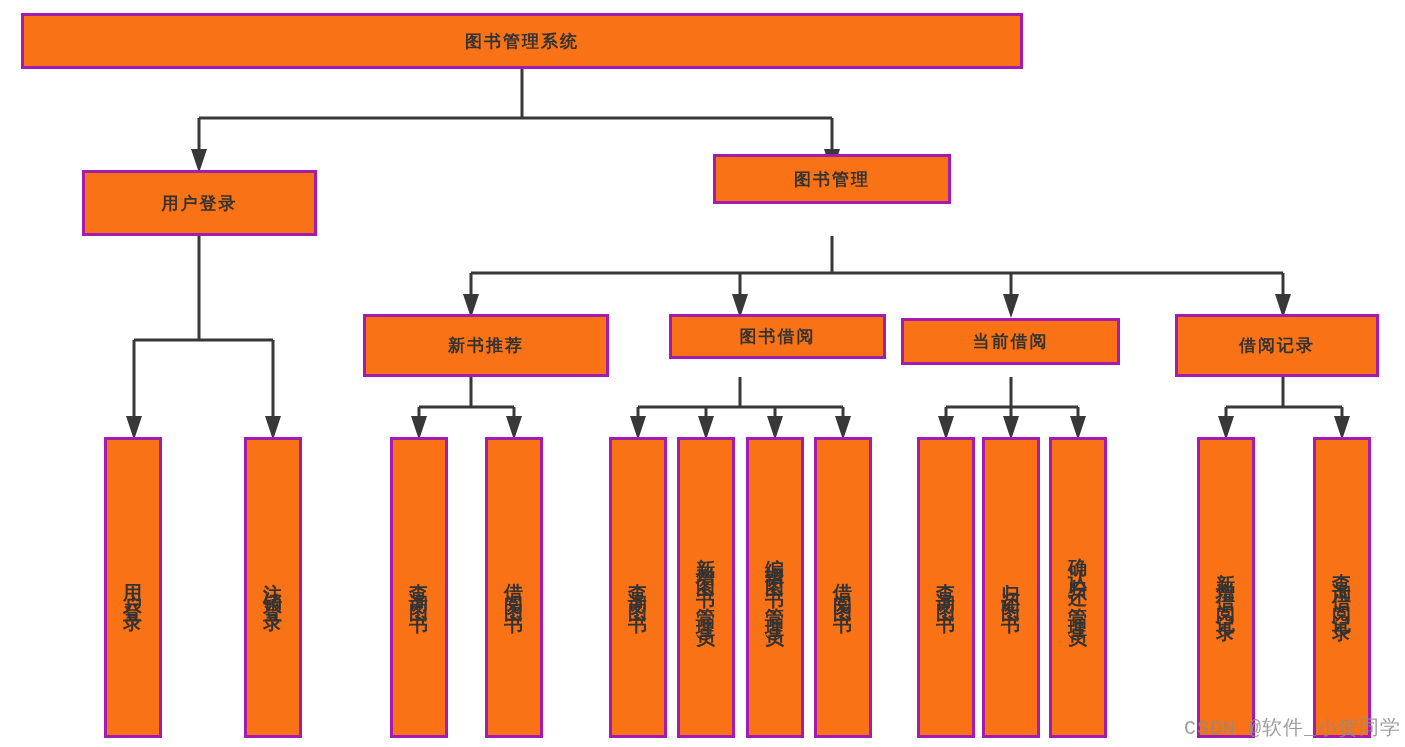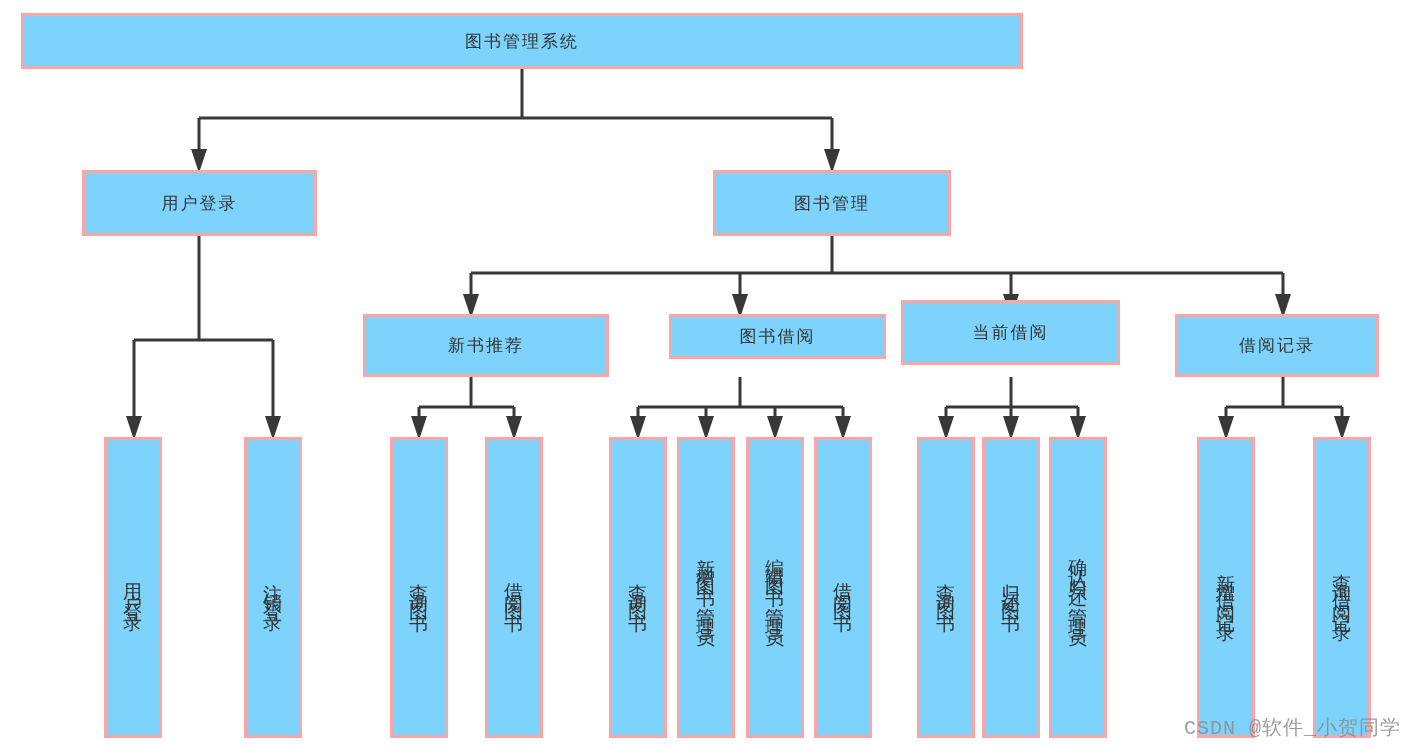--- a/index.html
+++ b/index.html
@@ -2,22 +2,22 @@
 <html><head>
 <meta charset="utf-8">
 <style>
   html,body{margin:0;padding:0;background:#ffffff;}
   .canvas{
     position:relative;width:1405px;height:747px;background:#ffffff;overflow:hidden;
     font-family:"Liberation Sans","DejaVu Sans",sans-serif;color:#333333;
   }
   .connectors{position:absolute;left:0;top:0;width:1405px;height:747px;}
   .node{
-    position:absolute;box-sizing:border-box;background:#7dd3fc;
-    border:3px solid #fca5a5;display:flex;align-items:center;justify-content:center;
+    position:absolute;box-sizing:border-box;background:#f97316;
+    border:3px solid #a21caf;display:flex;align-items:center;justify-content:center;font-weight:bold;
   }
   .node.h{font-size:17px;letter-spacing:2px;white-space:nowrap;}
   .node.v{padding:4px 0;}
   .node.v .vtext{
     writing-mode:vertical-lr;text-orientation:mixed;
     font-size:19px;letter-spacing:10px;line-height:1.0;
   }
   .watermark{
     position:absolute;right:4px;bottom:6px;font-size:20px;letter-spacing:1px;
     color:rgba(140,140,140,0.85);white-space:nowrap;z-index:10;font-family:Liberation Mono, monospace;
@@ -71,25 +71,25 @@
       <polygon points="1070,416 1086,416 1078,440"></polygon>
 
       <polygon points="1218,416 1234,416 1226,440"></polygon>
       <polygon points="1334,416 1350,416 1342,440"></polygon>
     </g>
   </svg>
 
   <div class="node h" style="left:21px;top:13px;width:1002px;height:56px">图书管理系统</div>
 
   <div class="node h" style="left:82px;top:170px;width:235px;height:66px">用户登录</div>
-  <div class="node h" style="left:713px;top:170px;width:238px;height:66px">图书管理</div>
+  <div class="node h" style="left:713px;top:154px;width:238px;height:50px">图书管理</div>
 
   <div class="node h" style="left:363px;top:314px;width:246px;height:63px">新书推荐</div>
   <div class="node h" style="left:669px;top:314px;width:217px;height:45px">图书借阅</div>
-  <div class="node h" style="left:901px;top:300px;width:219px;height:65px">当前借阅</div>
+  <div class="node h" style="left:901px;top:318px;width:219px;height:47px">当前借阅</div>
   <div class="node h" style="left:1175px;top:314px;width:204px;height:63px">借阅记录</div>
 
   <div class="node v" style="left:104px;top:437px;width:58px;height:301px">
     <span class="vtext">用户登录</span>
   </div>
   <div class="node v" style="left:244px;top:437px;width:58px;height:301px">
     <span class="vtext">注销登录</span>
   </div>
 
   <div class="node v" style="left:390px;top:437px;width:58px;height:301px">

